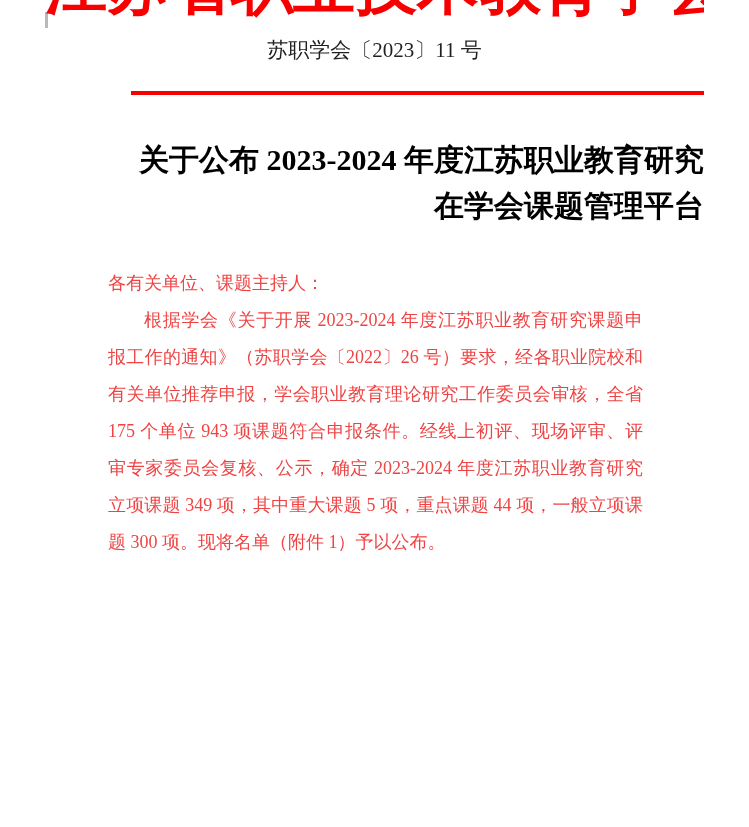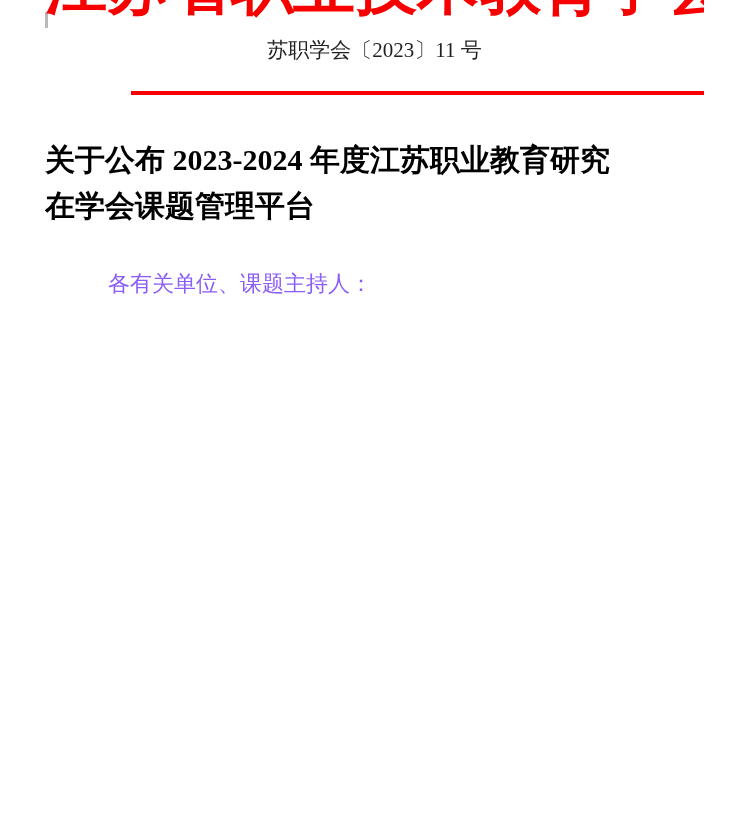--- a/index.html
+++ b/index.html
@@ -54,33 +54,33 @@
 
   .red-rule {
     margin: 28px 0 0 86px;
     width: 607px;
     height: 4px;
     background: #f60000;
   }
 
   .notice-title {
     margin-top: 42px;
-    text-align: left;
+    text-align: right;
     font-size: 30px;
     line-height: 46px;
     font-weight: bold;
     color: #000000;
   }
 
   .body-text {
     margin: 36px 61px 0 63px;
-    font-size: 22px;
+    font-size: 18px;
     line-height: 37px;
     text-align: justify;
-    color: #8b5cf6;
+    color: #ef4444;
   }
   .body-text p { margin: 0; }
   .body-text p.indent { text-indent: 2em; }
 </style>
 </head>
 <body>
 
 <div class="page">
 
   <div class="scan-artifact"></div>
@@ -95,15 +95,16 @@
     <div class="red-rule"></div>
   </header>
 
   <h1 class="notice-title">
     <div>关于公布 2023-2024 年度江苏职业教育研究</div>
     <div>在学会课题管理平台</div>
   </h1>
 
   <main class="body-text">
     <p class="salutation">各有关单位、课题主持人：</p>
+    <p class="indent">根据学会《关于开展 2023-2024 年度江苏职业教育研究课题申报工作的通知》（苏职学会〔2022〕26 号）要求，经各职业院校和有关单位推荐申报，学会职业教育理论研究工作委员会审核，全省 175 个单位 943 项课题符合申报条件。经线上初评、现场评审、评审专家委员会复核、公示，确定 2023-2024 年度江苏职业教育研究立项课题 349 项，其中重大课题 5 项，重点课题 44 项，一般立项课题 300 项。现将名单（附件 1）予以公布。</p>
   </main>
 
 </div>
 
 </body></html>

